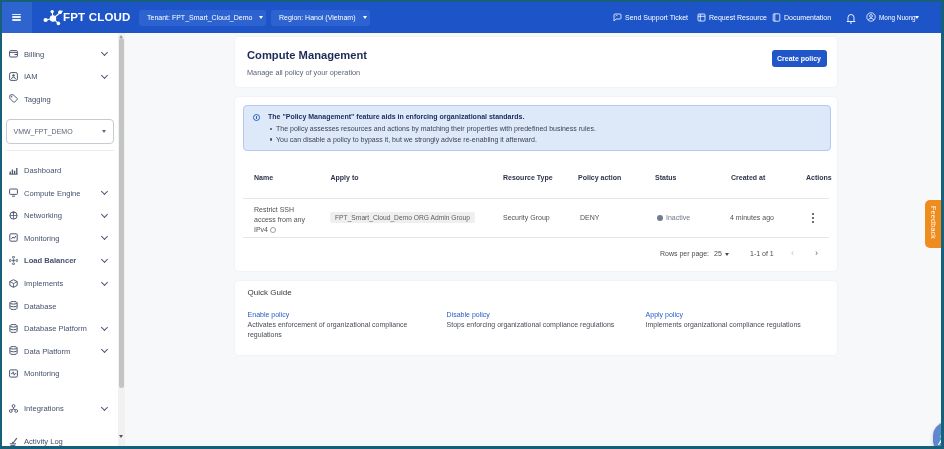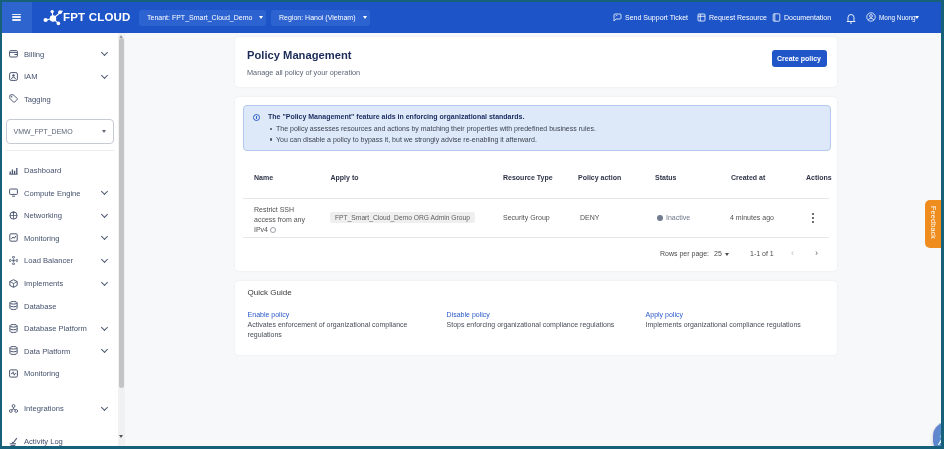--- a/index.html
+++ b/index.html
@@ -66,21 +66,21 @@
 
 #feedback { position:absolute; left:924.5px; top:200px; width:16.5px; height:48px; background:#ee8c1d; border-radius:5px 0 0 5px; z-index:50; }
 #feedback span { position:absolute; left:4.6px; top:6px; writing-mode:vertical-rl; font-size:7.2px; color:#fff; letter-spacing:0.2px; }
 
 #chat { position:absolute; left:901px; top:422px; width:29.5px; height:30px; background:linear-gradient(100deg,#6b7ecf 0%,#2fa9c8 85%); border-radius:14px 5px 3px 11px; z-index:50; box-shadow:0 2px 4px rgba(0,0,0,0.18);margin-left:32px; }
 </style>
 </head>
 <body>
 <div id="content">
   <div class="card" id="phead">
-    <h1>Policy Management</h1>
+    <h1>Compute Management</h1>
     <div class="sub">Manage all policy of your operation</div>
     <div id="createbtn">Create policy</div>
   </div>
   <div class="card" id="tcard">
     <div id="banner">
       <div class="ico"></div>
       <div class="bt">The "Policy Management" feature aids in enforcing organizational standards.</div>
       <ul>
         <li>The policy assesses resources and actions by matching their properties with predefined business rules.</li>
         <li>You can disable a policy to bypass it, but we strongly advise re-enabling it afterward.</li>
@@ -182,21 +182,21 @@
       <span class="ch"></span>
     </div>
     <div class="sitem" style="top:196.3px;">
       <svg width="9" height="9" viewBox="0 0 9 9">
         <rect x="0.8" y="0.8" width="7.4" height="7.4" rx="1" fill="none" stroke="#4a5670" stroke-width="1"></rect>
         <path d="M2.4 6 L4 4 L5.4 5.2 L6.8 3" fill="none" stroke="#4a5670" stroke-width="1"></path>
       </svg>
       <span class="lb">Monitoring</span>
       <span class="ch"></span>
     </div>
-    <div class="sitem" style="top:218.89999999999998px;">
+    <div class="sitem" style="top:218.89999999999998px;font-weight:bold;">
       <svg width="9" height="9" viewBox="0 0 9 9">
         <circle cx="4.5" cy="4.5" r="1.2" fill="#4a5670"></circle>
         <circle cx="4.5" cy="1.2" r="1" fill="none" stroke="#4a5670" stroke-width="0.9"></circle>
         <circle cx="1.2" cy="4.5" r="1" fill="none" stroke="#4a5670" stroke-width="0.9"></circle>
         <circle cx="7.8" cy="4.5" r="1" fill="none" stroke="#4a5670" stroke-width="0.9"></circle>
         <circle cx="4.5" cy="7.8" r="1" fill="none" stroke="#4a5670" stroke-width="0.9"></circle>
       </svg>
       <span class="lb">Load Balancer</span>
       <span class="ch"></span>
     </div>

